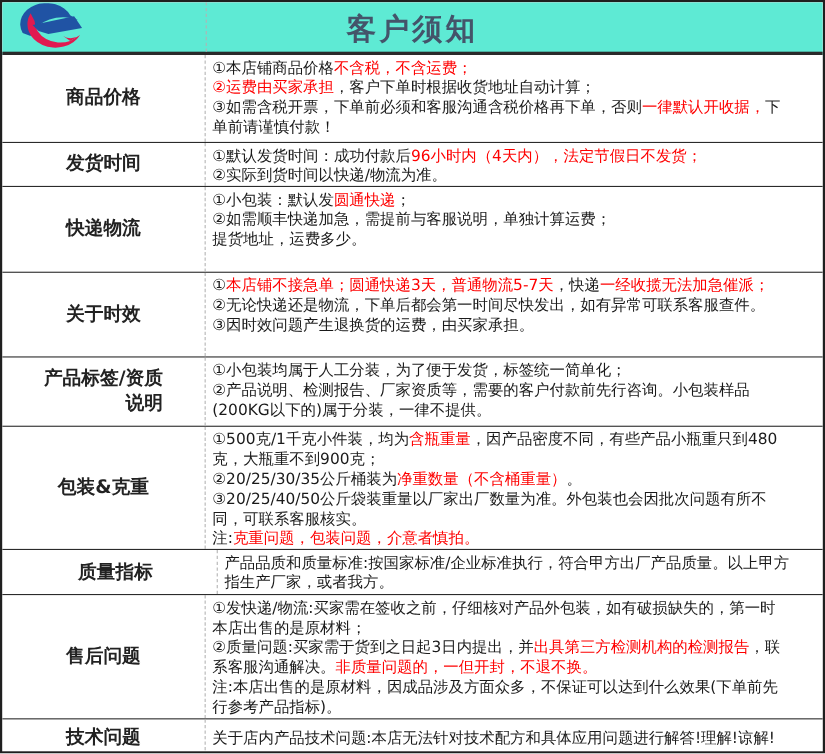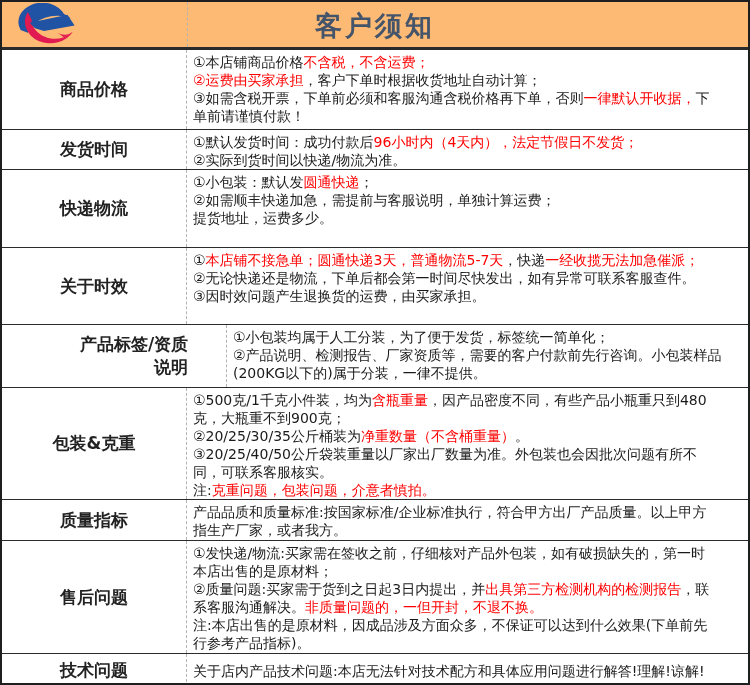--- a/index.html
+++ b/index.html
@@ -7,21 +7,21 @@
     --logo-blue:#2053A4; --logo-crimson:#E11A51;
   }
   *{box-sizing:border-box;margin:0;padding:0;}
   html,body{background:#fff;}
   body{font-family:"DejaVu Sans",sans-serif;color:var(--ink);}
   .page{
     position:relative;width:750px;height:685px;overflow:hidden;
     border:2px solid #1f1f1f;background:#fff;
   }
   
-  .header{position:relative;height:48px;border-bottom:3px solid #2a2a2a;background:#fdba74;}
+  .header{position:relative;height:48px;border-bottom:3px solid #2a2a2a;background:#5eead4;}
   .logo-wrap{position:absolute;left:6px;top:1px;width:90px;height:45px;}
   .title{
     position:absolute;left:0;top:0;width:100%;height:48px;
     display:flex;align-items:center;justify-content:center;
     font-size:27px;font-weight:700;color:var(--title);letter-spacing:3px;
   }
   .header-divider{position:absolute;left:185px;top:0;height:100%;width:0;border-left:1px dashed #b3b3b3;}
   
   .table{width:100%;}
   .row{display:flex;border-top:1.5px solid #2b2b2b;overflow:hidden;}
@@ -35,23 +35,23 @@
     flex:1;display:flex;flex-direction:column;
     padding:3px 4px 2px 6px;font-size:14px;line-height:18px;
   }
   .line{white-space:nowrap;}
   .red{color:var(--red);}
   
   .table .row:nth-child(1){height:79px;}
   .table .row:nth-child(2){height:40px;}
   .table .row:nth-child(3){height:78px;}
   .table .row:nth-child(4){height:77px;}
-  .table .row:nth-child(5){height:63px;padding-left:40px;}
+  .table .row:nth-child(5){height:63px;}
   .table .row:nth-child(6){height:112px;}
-  .table .row:nth-child(7){height:41px;}
+  .table .row:nth-child(7){height:41px;padding-left:11px;}
   .table .row:nth-child(8){height:113px;}
   .table .row:nth-child(9){height:34px;}
   .table .row:nth-child(9) .content{justify-content:center;}
 </style>
 </head>
 <body>
 
 <div class="page">
   <header class="header">
     <div class="logo-wrap">

